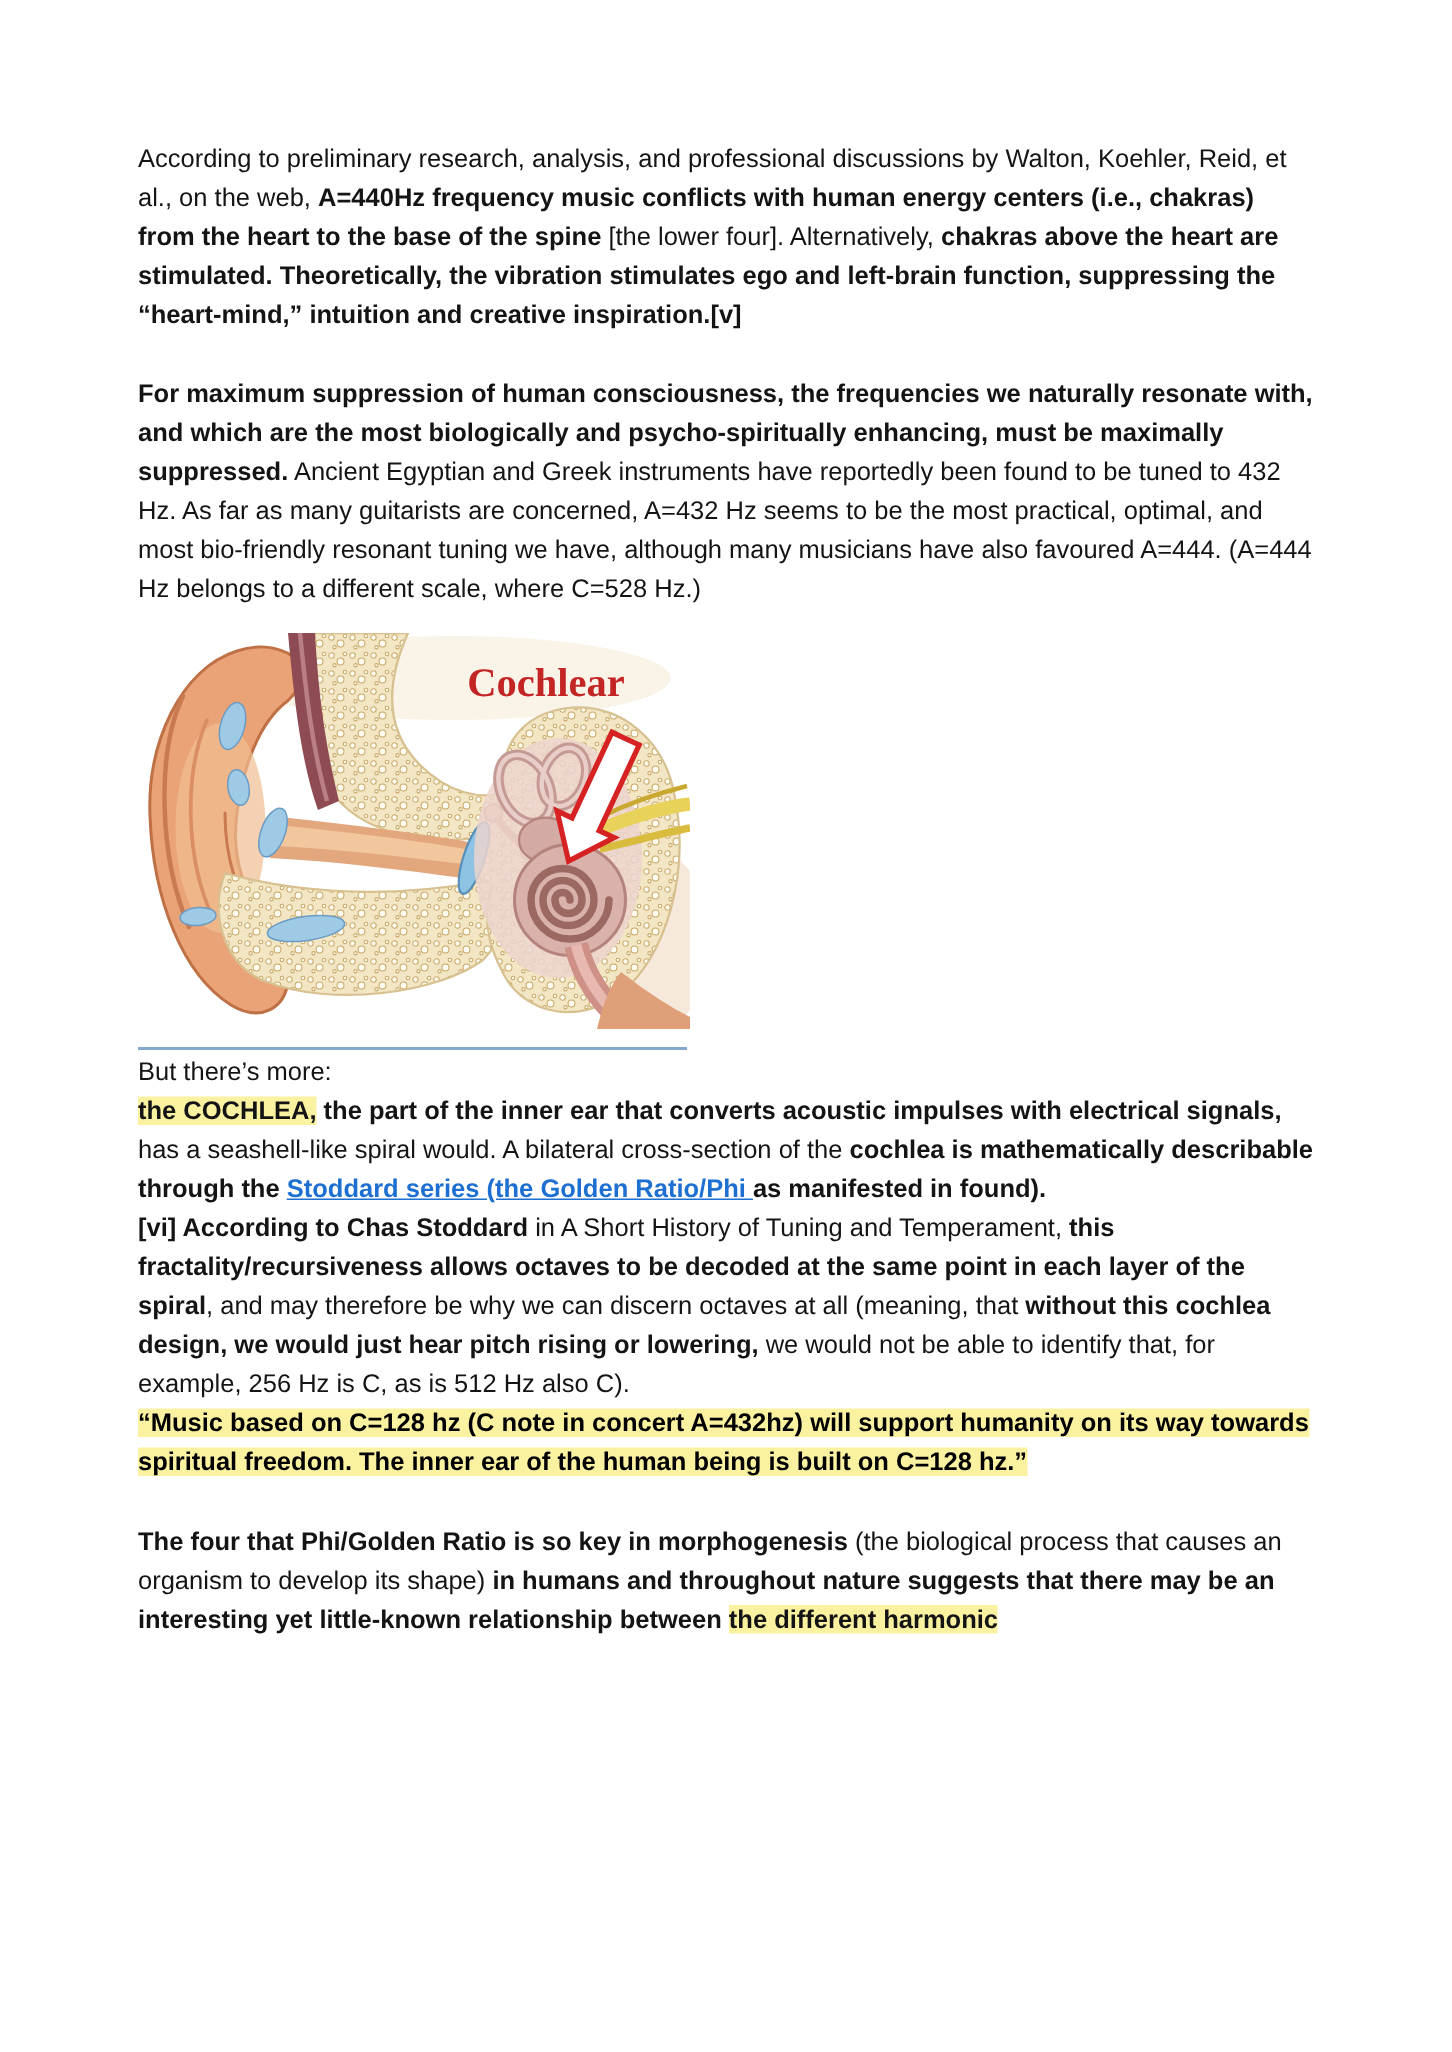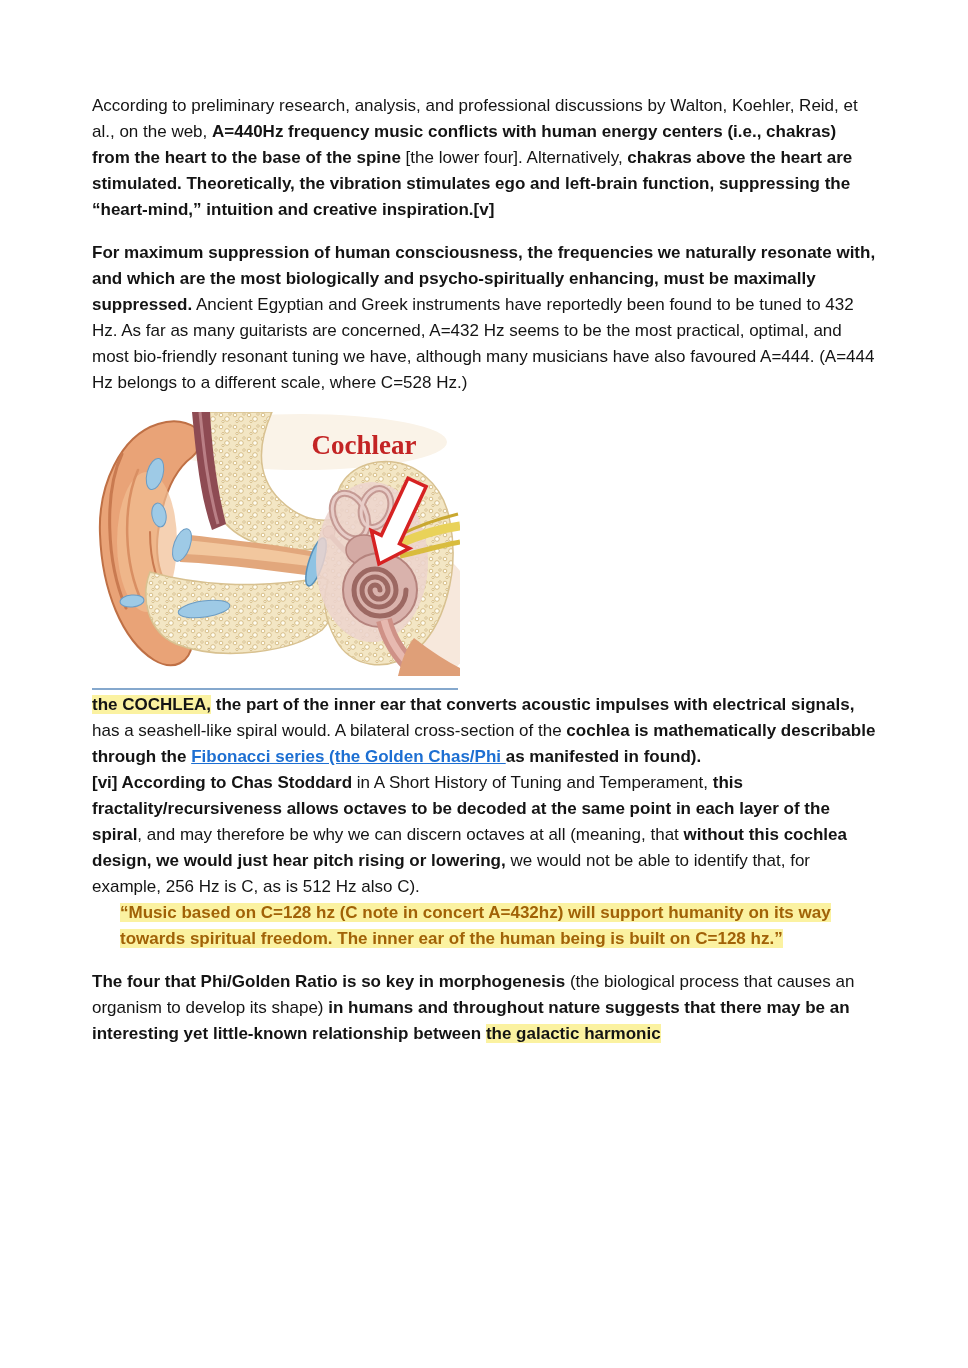--- a/index.html
+++ b/index.html
@@ -8,24 +8,24 @@
     width:968px;height:1368px;
     box-sizing:border-box;
     background:#ffffff;
     overflow:hidden;
     font-family:"Liberation Sans",sans-serif;
     font-size:17px;line-height:26px;color:#141414;
     padding:93px 92px 0 92px;
   }
   p{margin:0;}
   b{font-weight:bold;}
-  .gap-before{margin-top:17px;}
+  .gap-before{margin-top:27px;}
   .hl{background:#fbf2a1;}
   .doclink{color:#1d6fd2;font-weight:bold;text-decoration:underline;cursor:pointer;}
-  .quote{color:#a16207;font-weight:bold;margin-left:28px;}
+  .quote{color:#000000;font-weight:bold;}
   .ear-figure{margin:16px 0 2px 0;width:368px;}
   .ear-figure svg{display:block;}
   .figure-divider{border-top:2px solid #85a8cd;margin-top:12px;width:366px;}
 </style>
 </head>
 <body>
 
 <div class="doc">
 
   <p class="para"><span>According to preliminary research, analysis, and professional discussions by Walton, Koehler, Reid, et al., on the web, </span><b>A=440Hz frequency music conflicts with human energy centers (i.e., chakras) from the heart to the base of the spine</b><span> [the lower four]. Alternatively, </span><b>chakras above the heart are stimulated. Theoretically, the vibration stimulates ego and left-brain function, suppressing the “heart-mind,” intuition and creative inspiration.[v]</b></p>
@@ -124,25 +124,26 @@
       <path d="M322,226 C340,240 356,250 368,256 L368,264 L306,264 C310,248 314,236 322,226 Z" fill="#df9f78"></path>
 
       <g>
         <path d="M0,0 L-21,-27 L-10,-27 L-10,-90 L10,-90 L10,-27 L21,-27 Z" transform="translate(287,152) rotate(25)" fill="#ffffff" stroke="#d62222" stroke-width="3.5" stroke-linejoin="miter"></path>
         <text x="272" y="42" text-anchor="middle" font-family="Liberation Serif, serif" font-size="27" font-weight="bold" fill="#c32424">Cochlear</text>
       </g>
     </svg>
     <div class="figure-divider"></div>
   </figure>
 
+  <p class="para"><span>But there’s more:</span></p>
 
-  <p class="para"><b class="hl">the COCHLEA,</b><b> the part of the inner ear that converts acoustic impulses with electrical signals,</b><span> has a seashell-like spiral would. A bilateral cross-section of the </span><b>cochlea is mathematically describable through the </b><a class="doclink" href="#">Fibonacci series (the Golden Chas/Phi </a><b>as manifested in found).</b></p>
+  <p class="para"><b class="hl">the COCHLEA,</b><b> the part of the inner ear that converts acoustic impulses with electrical signals,</b><span> has a seashell-like spiral would. A bilateral cross-section of the </span><b>cochlea is mathematically describable through the </b><a class="doclink" href="#">Stoddard series (the Golden Ratio/Phi </a><b>as manifested in found).</b></p>
 
   <p class="para"><b>[vi] According to Chas Stoddard</b><span> in A Short History of Tuning and Temperament, </span><b>this fractality/recursiveness allows octaves to be decoded at the same point in each layer of the spiral</b><span>, and may therefore be why we can discern octaves at all (meaning, that </span><b>without this cochlea design, we would just hear pitch rising or lowering,</b><span> we would not be able to identify that, for example, 256 Hz is C, as is 512 Hz also C).</span></p>
 
 
 
 
   <p class="para quote"><span class="hl">“Music based on C=128 hz (C note in concert A=432hz) will support humanity on its way towards spiritual freedom. The inner ear of the human being is built on C=128 hz.”</span></p>
 
-  <p class="para gap-before"><b>The four that Phi/Golden Ratio is so key in morphogenesis</b><span> (the biological process that causes an organism to develop its shape) </span><b>in humans and throughout nature suggests that there may be an interesting yet little-known relationship between </b><b class="hl">the galactic harmonic</b></p>
+  <p class="para gap-before"><b>The four that Phi/Golden Ratio is so key in morphogenesis</b><span> (the biological process that causes an organism to develop its shape) </span><b>in humans and throughout nature suggests that there may be an interesting yet little-known relationship between </b><b class="hl">the different harmonic</b></p>
 
 </div>
 
 </body></html>

